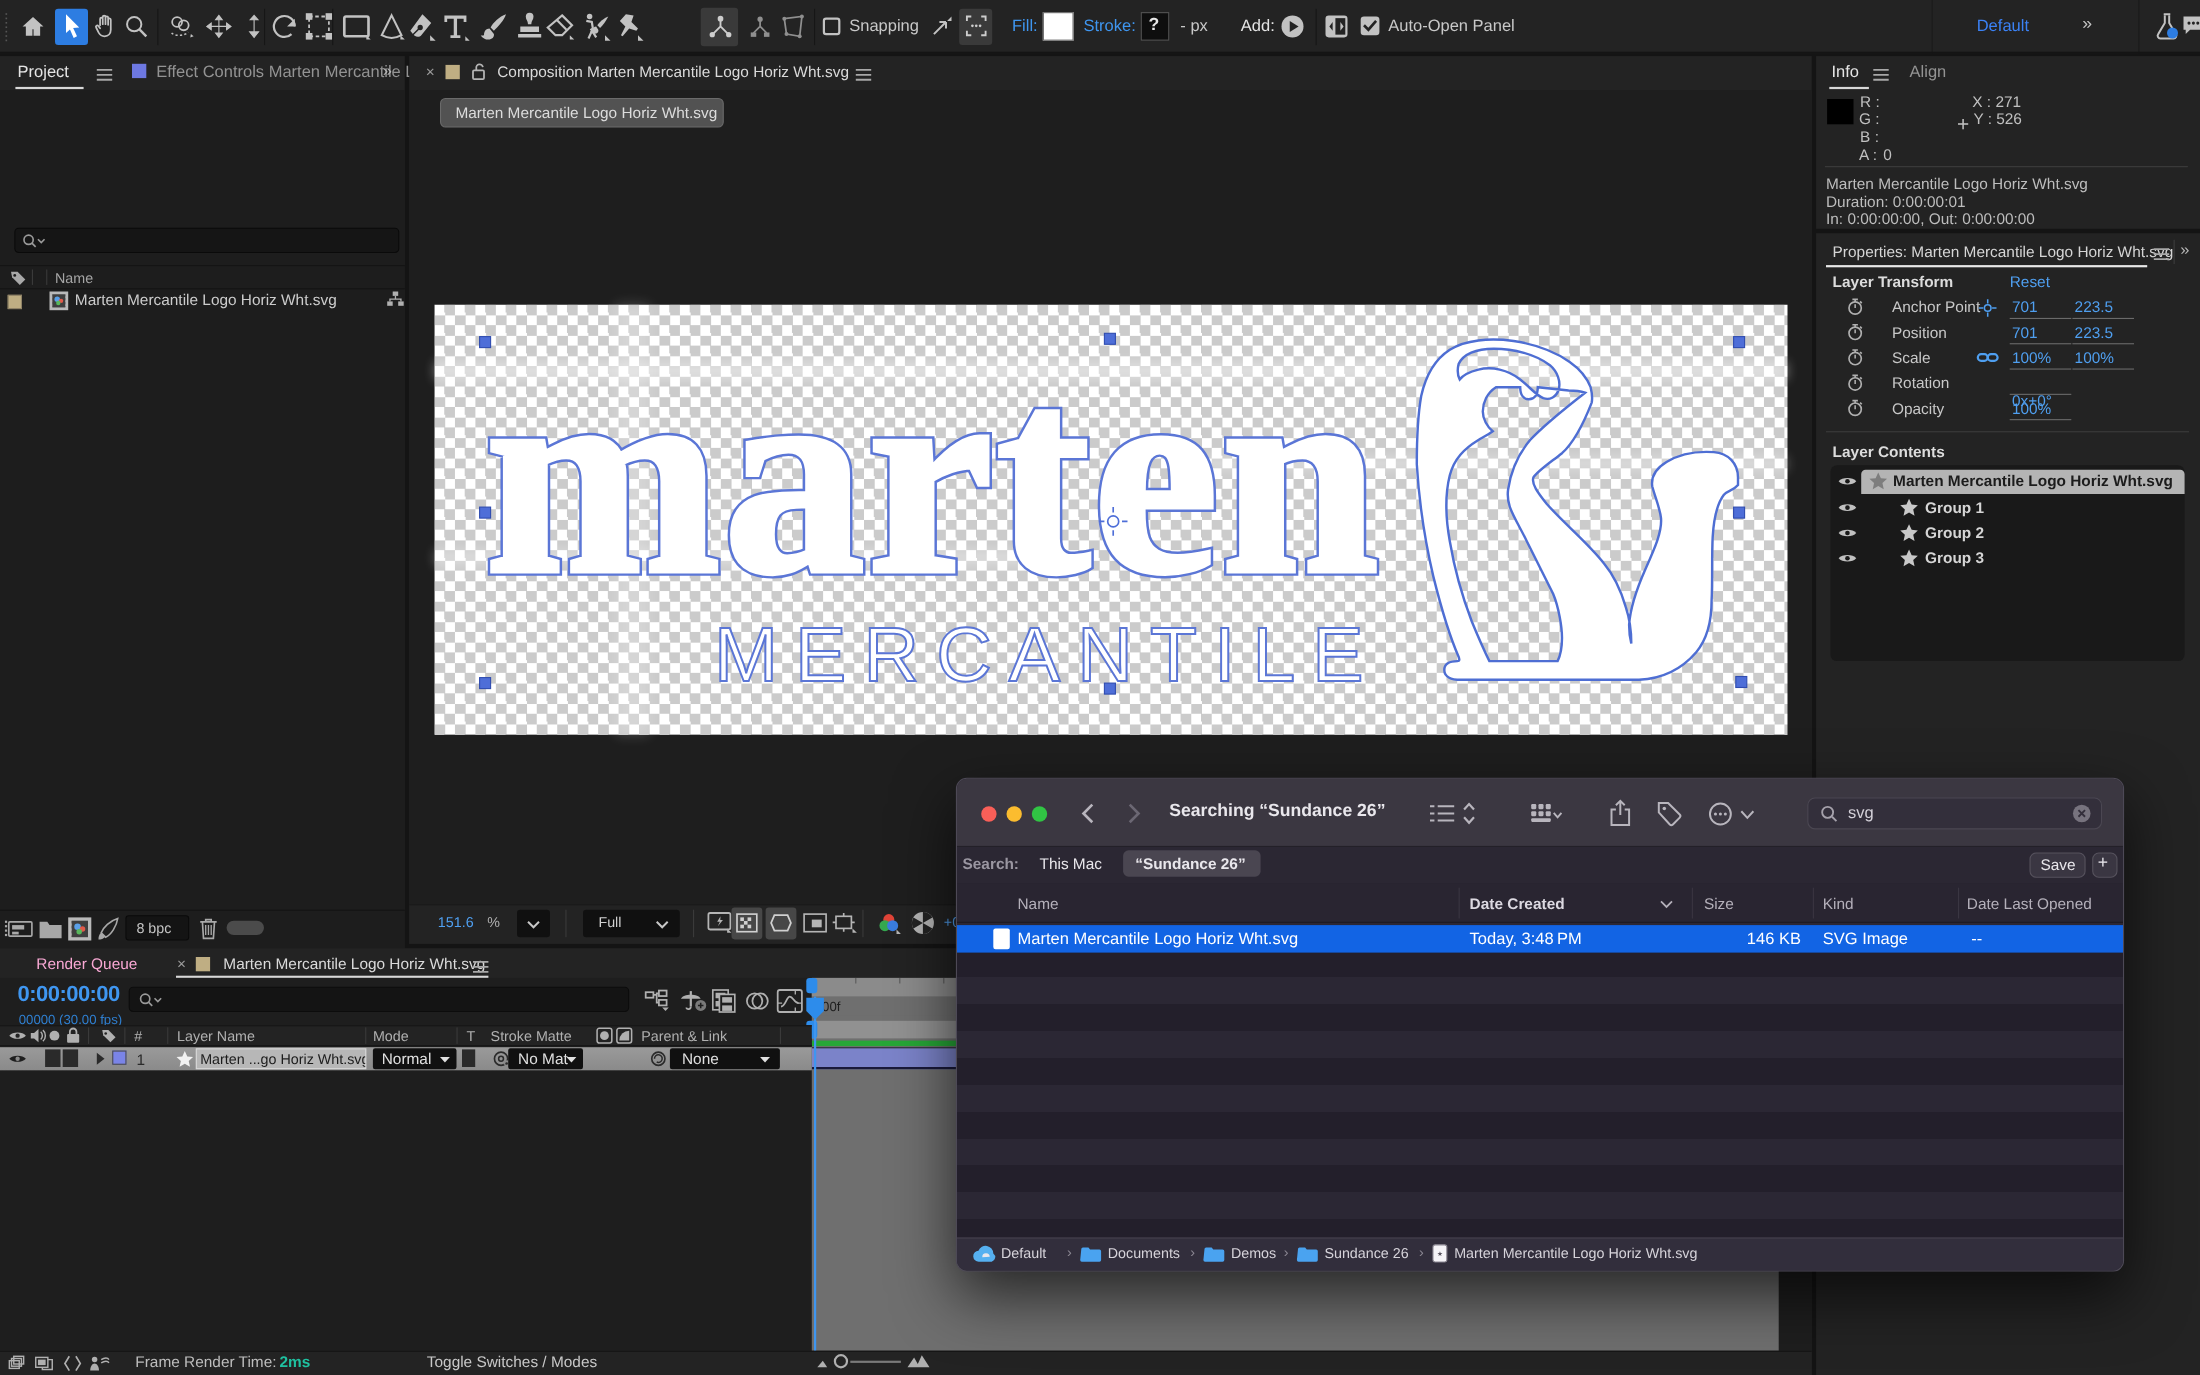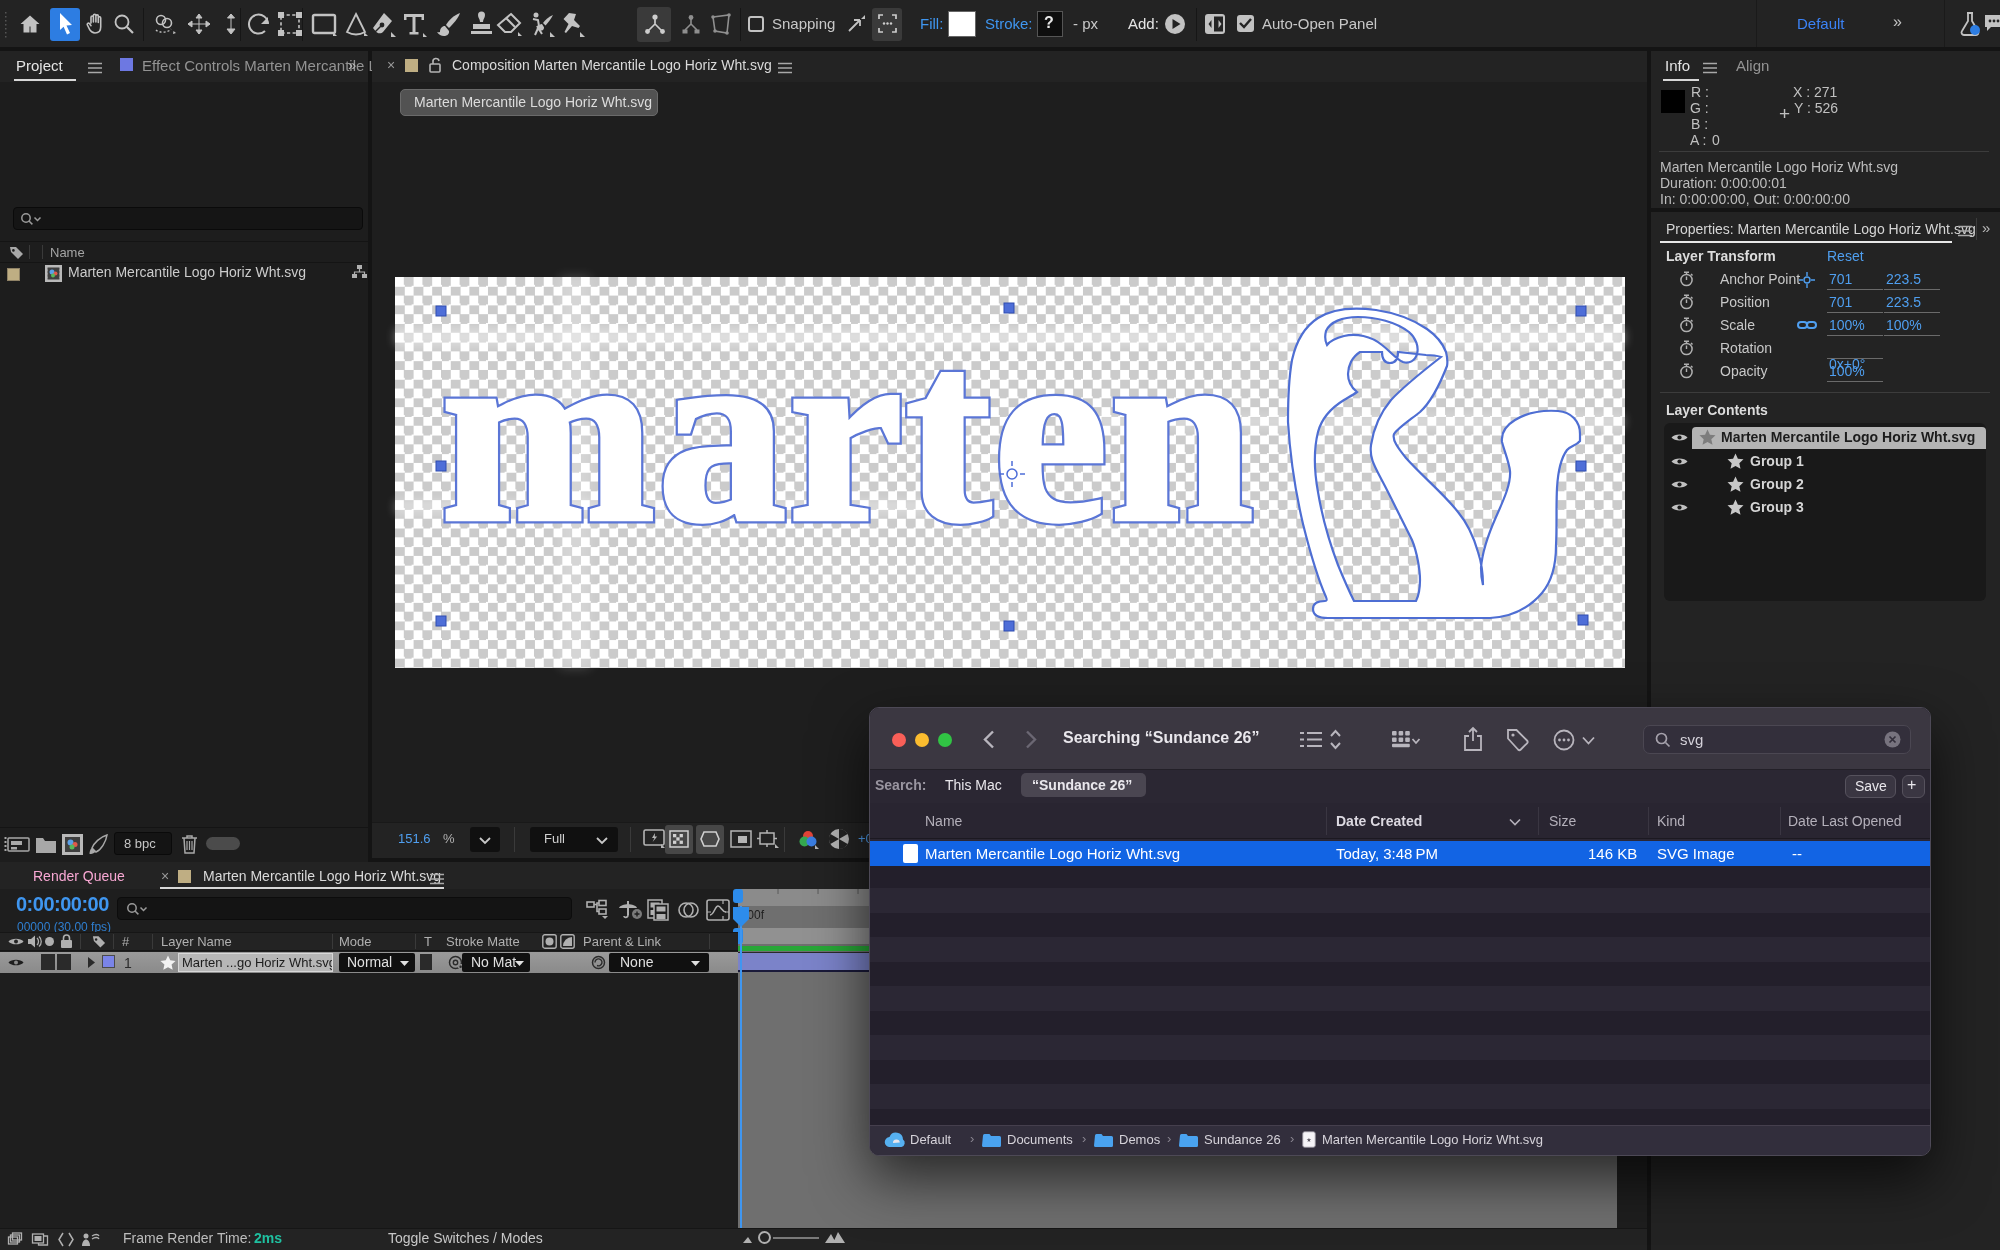--- a/index.html
+++ b/index.html
@@ -403,20 +403,21 @@
   background-size:18.6px 18.6px;">
 </div>
 
 <div class="abs" style="left:395px;top:329px;width:1230px;height:16px;background:rgba(255,255,255,0.38);filter:blur(5px);"></div>
 <div class="abs" style="left:395px;top:500px;width:560px;height:14px;background:rgba(255,255,255,0.30);filter:blur(5px);"></div>
 <div class="abs" style="left:1080px;top:415px;width:545px;height:13px;background:rgba(255,255,255,0.28);filter:blur(5px);"></div>
 <div class="abs" style="left:560px;top:277px;width:30px;height:391px;background:rgba(255,255,255,0.20);filter:blur(6px);"></div>
 
 <div class="txt" style="left:441px;top:304px;font-family:'Liberation Serif',serif;font-weight:bold;font-size:257px;line-height:1;letter-spacing:2.6px;color:#5b76d6;-webkit-text-stroke:9px #5b76d6;">marten</div>
 <div class="txt" style="left:441px;top:304px;font-family:'Liberation Serif',serif;font-weight:bold;font-size:257px;line-height:1;letter-spacing:2.6px;color:#ffffff;-webkit-text-stroke:4.5px #ffffff;">marten</div>
+<div class="txt" style="left:649px;top:555px;font-size:70px;letter-spacing:15.5px;color:#ffffff;-webkit-text-stroke:1.8px #5b76d6;">MERCANTILE</div>
 
 <svg class="abs" style="left:1280px;top:300px;" width="320" height="330" viewBox="0 0 320 330">
   <path fill="#ffffff" stroke="#4e6ed3" stroke-width="2.2" fill-rule="evenodd" d="M 166 52 C 163 44 157 36 147 29 C 134 20 116 13 96 10 C 74 7 52 9 38 18 C 24 27 16 42 12 60 C 9 77 8 98 8 122 C 10 155 15 190 23 224 C 30 252 38 279 46 297 C 47 300 47 301 45 301 C 37 301 33 304 33 309 C 33 315 39 318 48 318 L 210 318 C 232 317 250 307 262 293 C 272 281 276 264 276 246 C 277 226 276 206 277 188 C 278 171 281 158 287 150 C 290 146 296 146 300 141 C 300 138 300 136 300 134 C 300 121 291 112 278 111 C 263 110 248 112 235 120 C 225 126 221 134 222 142 C 225 153 229 162 230 171 C 231 183 225 197 216 217 C 208 235 202 253 201 268 C 201 275 202 281 203 285 C 203 274 201 261 198 252 C 194 238 188 224 178 212 C 164 194 143 177 126 158 C 118 148 112 140 114 134 C 118 128 130 120 140 112 C 150 103 160 84 167 66 C 168 61 167 56 166 52 Z M 161 57 C 152 64 125 85 111 100 C 101 112 94 125 91 145 C 89 160 96 168 108 192 C 117 210 126 228 132 240 C 137 252 140 270 140 280 C 140 290 138 297 136 301 L 74 301 C 71 295 65 282 58 265 C 50 244 42 216 38 192 C 34 170 34 148 38 132 C 42 117 51 108 64 100 C 69 97 73 95 77 92 C 72 88 68 81 68 74 C 68 66 72 57 80 52 L 102 52 C 102 59 105 63 110 63 C 115 63 118 59 118 52 L 146 55 C 154 55 158 56 161 57 Z M 46 31 C 50 22 62 17 78 17 C 96 17 116 22 129 32 C 136 38 139 47 137 54 C 135 61 129 64 123 62 C 116 59 111 52 102 45 C 91 36 76 33 64 36 C 56 38 50 41 47 45 C 45 41 45 35 46 31 Z"></path>
 </svg>
 
 <svg class="abs" style="left:390px;top:270px;" width="1245" height="400">
   <g fill="#4e6ed8" stroke="#2f4cb0" stroke-width="1">
     <rect x="46" y="36" width="10" height="10"></rect>
     <rect x="614" y="33" width="10" height="10"></rect>
     <rect x="1186" y="36" width="10" height="10"></rect>

